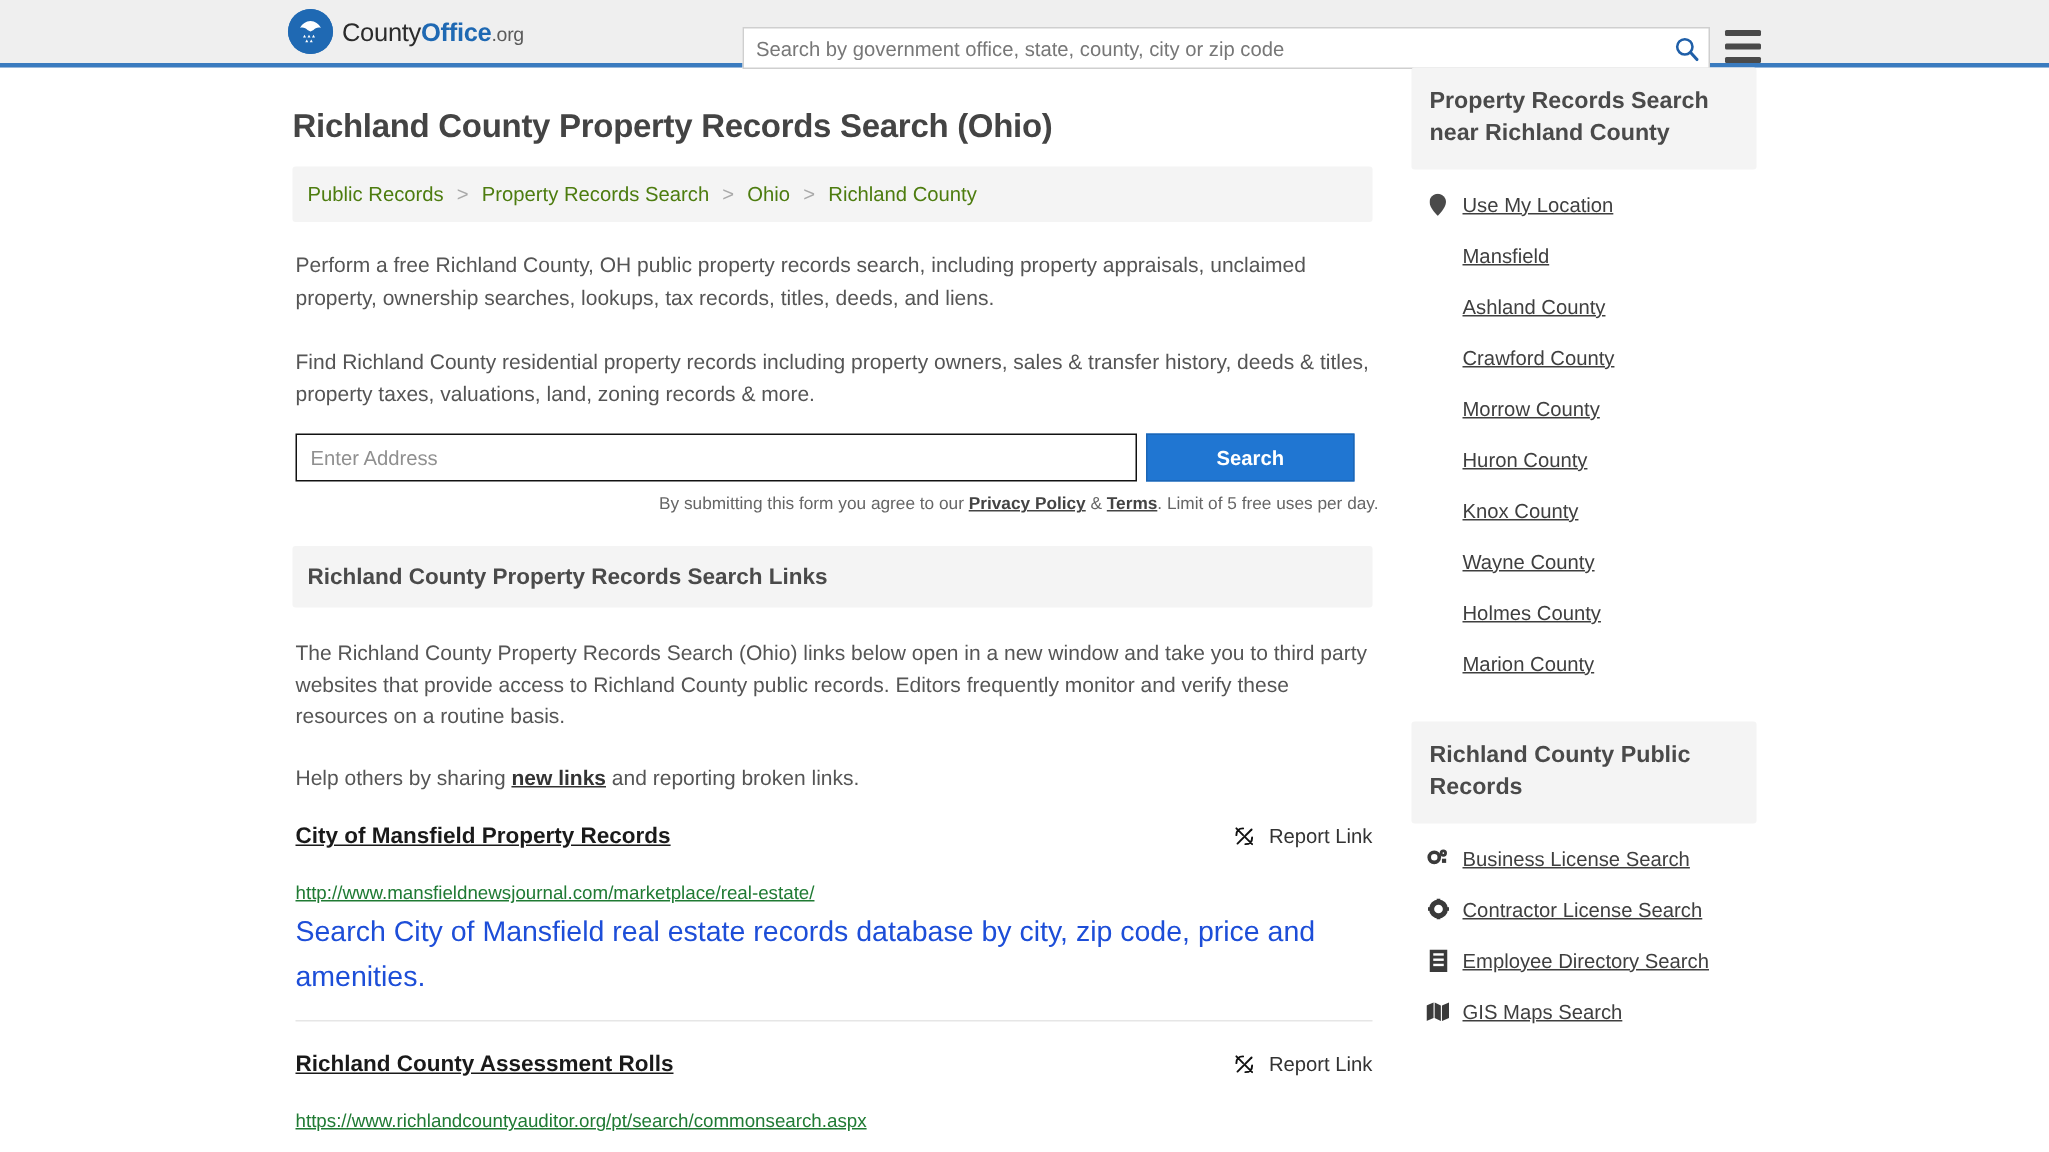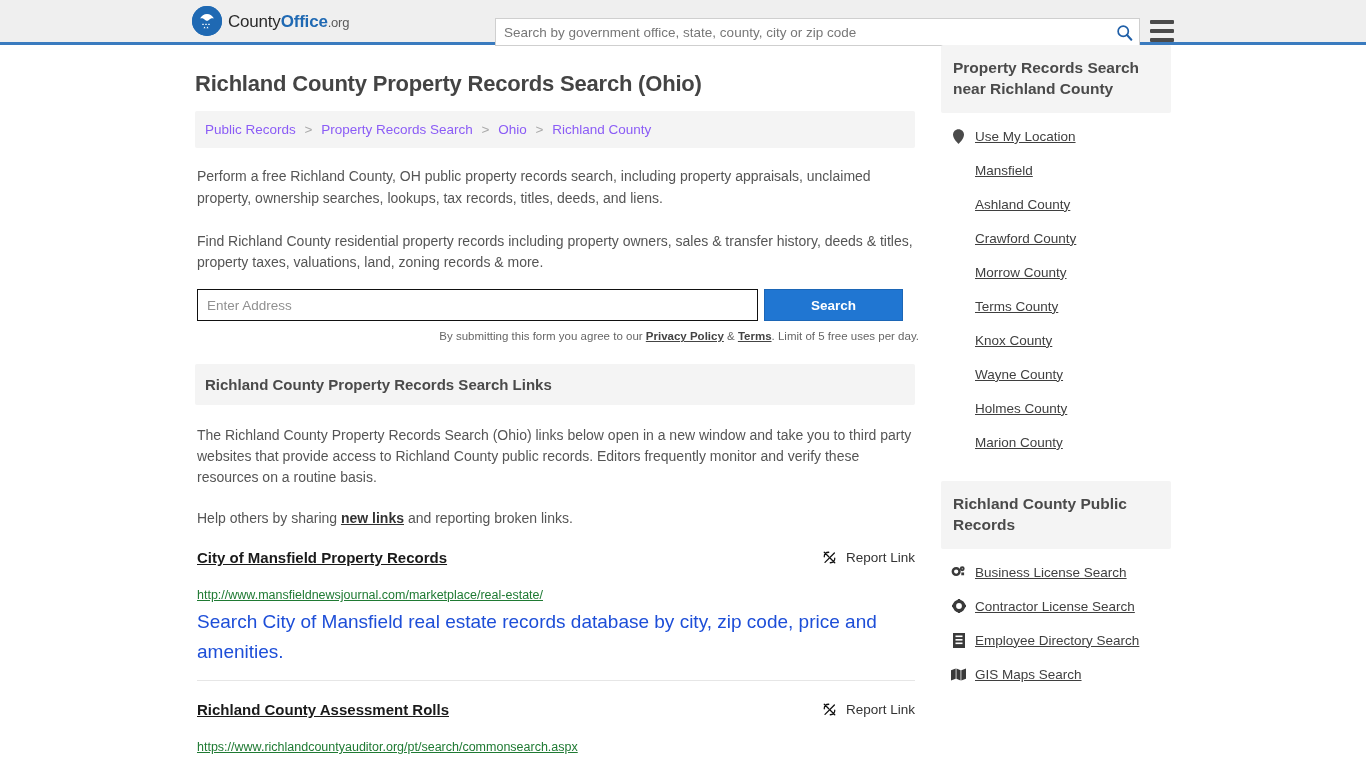--- a/index.html
+++ b/index.html
@@ -118,21 +118,21 @@
   }
 
   .breadcrumb {
     background: #f4f4f4;
     padding: 11px 10px;
     font-size: 13.5px;
     color: #4a4a4a;
     border-radius: 2px;
   }
   .breadcrumb a {
-    color: #8b5cf6;
+    color: #4d7c0f;
     text-decoration: none;
   }
   .breadcrumb .sep { color: #a9a9a9; margin: 0 5px; }
 
   .intro-text {
     font-size: 14px;
     line-height: 1.55;
     color: #555555;
     margin: 18px 0 22px 2px;
   }
@@ -396,21 +396,21 @@
         <li>
           <span class="side-ico"></span>
           <a href="#">Crawford County</a>
         </li>
         <li>
           <span class="side-ico"></span>
           <a href="#">Morrow County</a>
         </li>
         <li>
           <span class="side-ico"></span>
-          <a href="#">Terms County</a>
+          <a href="#">Huron County</a>
         </li>
         <li>
           <span class="side-ico"></span>
           <a href="#">Knox County</a>
         </li>
         <li>
           <span class="side-ico"></span>
           <a href="#">Wayne County</a>
         </li>
         <li>

